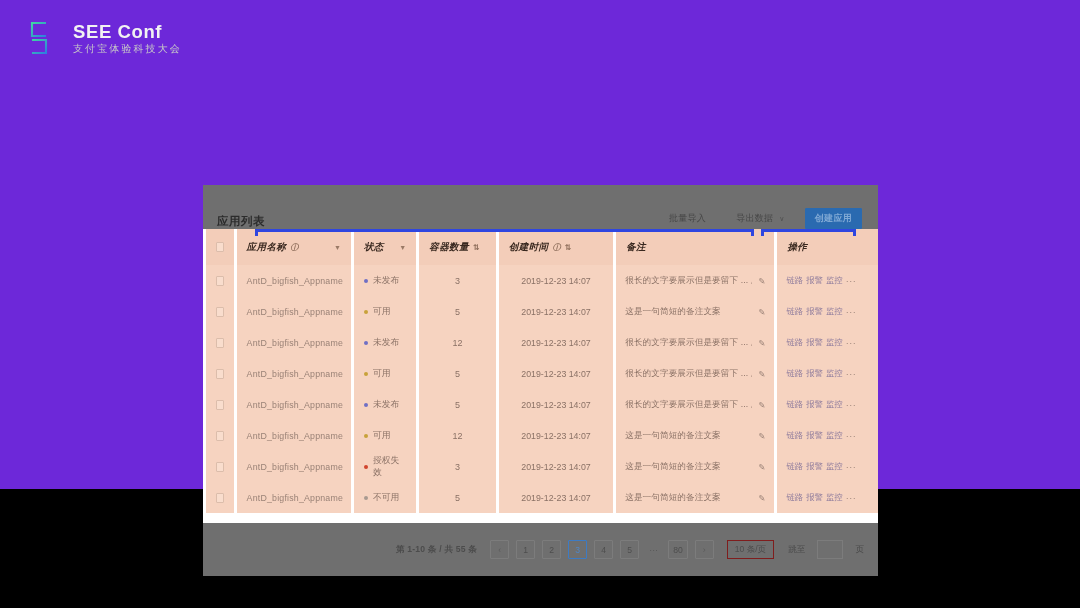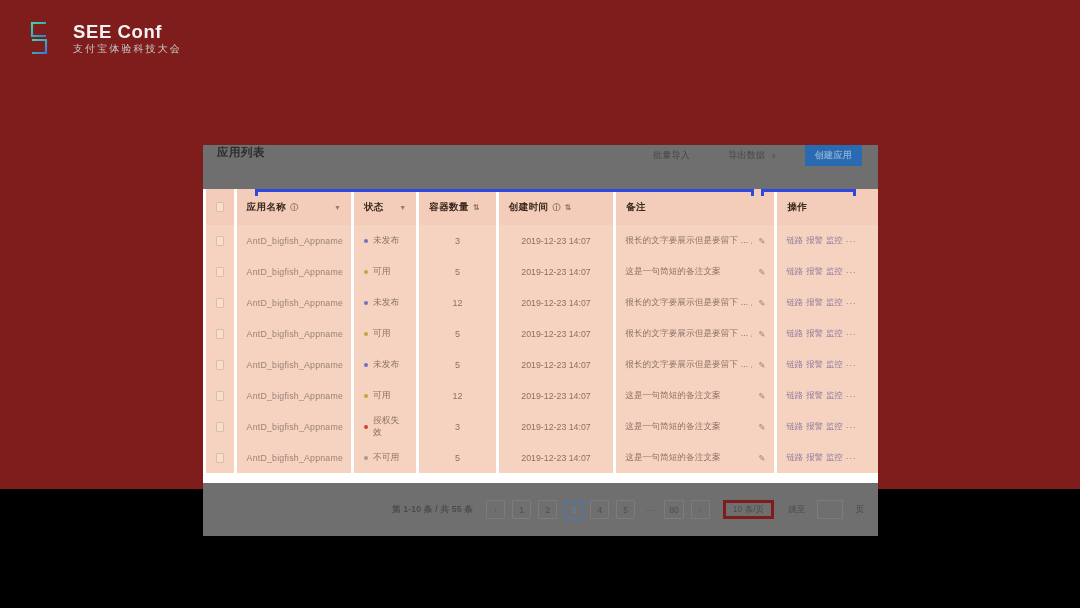--- a/index.html
+++ b/index.html
@@ -2,21 +2,21 @@
 <html><head>
 <meta charset="utf-8">
 <style>
   * { box-sizing: border-box; margin: 0; padding: 0; }
   html, body {
     width: 1080px; height: 608px;
     background: #000;
     font-family: "Liberation Sans", "DejaVu Sans", sans-serif;
     overflow: hidden;
   }
-  #stage { position: relative; width: 1080px; height: 489px; background: #7f1d1d; }
+  #stage { position: relative; width: 1080px; height: 489px; background: #6d28d9; }
 
   
   .logo-wrap { position: absolute; left: 26px; top: 18px; display: flex; align-items: center; gap: 9px; }
   .logo-mark { width: 38px; height: 40px; position: relative; }
   .logo-text { display: flex; flex-direction: column; justify-content: center; }
   .logo-title {
     font-size: 18.5px; font-weight: bold; color: #f2f2f2; letter-spacing: 0.6px;
     line-height: 21px;
   }
   .logo-sub {
@@ -27,25 +27,25 @@
   
   .page-title {
     position: absolute; left: 0; top: 73px; width: 1080px; text-align: center;
     font-size: 27px; font-weight: bold; color: #fbfbfb; letter-spacing: 2px;
   }
 
   
   .card { position: absolute; left: 203px; top: 145px; width: 675px; height: 391px; }
 
   .card-toolbar {
-    height: 44px; background: #6f6f6f; display: flex; align-items: flex-start;
-    padding: 0 16px 0 14px; position: relative;
+    height: 44px; background: #6f6f6f; display: flex; align-items: flex-end;
+    padding: 0 16px 0 14px; position: relative; margin-top: 40px;
   }
   .toolbar-title { font-size: 11.5px; color: #2c2c2c; font-weight: bold; letter-spacing: .5px; }
-  .toolbar-actions { margin-left: auto; display: flex; align-items: center; gap: 18px; }
+  .toolbar-actions { margin-left: auto; display: flex; align-items: center; gap: 10px; }
   .tb-btn {
     height: 21px; padding: 0 9px; display: flex; align-items: center;
     font-size: 9px; color: #474747; border: 1px solid #7e7e7e;
     background: #6f6f6f; letter-spacing: .3px; border-radius: 1px; white-space: nowrap;
   }
   .tb-btn.ghost { border-color: transparent; }
   .tb-btn .caret { margin-left: 6px; font-size: 7px; opacity: .8; }
   .tb-btn.primary {
     background: #2a6ab0; border-color: #2a6ab0; color: #7fa8d4; font-weight: bold;
   }
@@ -57,21 +57,21 @@
 
   .c-check { width: 30px; }
   .c-name  { width: 115px; }
   .c-state { width: 64px; }
   .c-count { width: 78px; }
   .c-time  { width: 115px; }
   .c-note  { width: 158px; }
   .c-ops   { width: 100px; }
 
   .cell { background: #f6d3c0; height: 31px; position: relative; }
-  .cell.head { height: 36px; background: #f3cdb9; }
+  .cell.head { height: 36px; background: #f3cdb9; font-style: italic; }
   .cell.gapL { border-left: 3px solid #ffffff; }
   .pad { padding: 0 10px; display: flex; align-items: center; height: 100%; }
   .pad.center { justify-content: center; }
 
   .hd-text { font-size: 9.5px; color: #39281f; font-weight: bold; letter-spacing: .4px; }
   .hd-icon { margin-left: 4px; font-size: 8px; color: #8a6a57; }
   .hd-sort { margin-left: auto; font-size: 7px; color: #9a7a66; }
 
   .cellname { font-size: 8.8px; color: #9a8276; letter-spacing: .2px; }
   .cellnum  { font-size: 9px; color: #8a7165; }
@@ -102,21 +102,21 @@
   .pg-info { font-size: 8.6px; color: #4c4c4c; margin-right: 6px; letter-spacing: .2px; font-weight: bold; }
   .pg-box {
     min-width: 19px; height: 19px; padding: 0 4px; border: 1px solid #7c7c7c;
     display: flex; align-items: center; justify-content: center;
     font-size: 8.6px; color: #4e4e4e; border-radius: 1px; background: #6f6f6f;
   }
   .pg-box.active { border-color: #3d7bc4; color: #4f86c6; }
   .pg-box.arrow { color: #5a5a5a; }
   .pg-ellipsis { font-size: 8.6px; color: #555; width: 15px; text-align: center; }
   .pg-size {
-    height: 19px; padding: 0 7px; border: 3px solid #7f1d1d; display: flex;
+    height: 19px; padding: 0 7px; border: 1px solid #7f1d1d; display: flex;
     align-items: center; font-size: 8.6px; color: #4e4e4e; margin-left: 6px;
   }
   .pg-jump-label { font-size: 8.6px; color: #4c4c4c; margin-left: 7px; }
   .pg-jump-input { width: 26px; height: 19px; border: 1px solid #7c7c7c; margin-left: 5px; }
   .pg-jump-unit { font-size: 8.6px; color: #4c4c4c; margin-left: 5px; }
   .anno-line { position: absolute; height: 3px; background: #2f46e0; }
   .anno-cap { position: absolute; width: 3px; height: 11px; background: #2f46e0; }
 </style>
 </head>
 <body>

